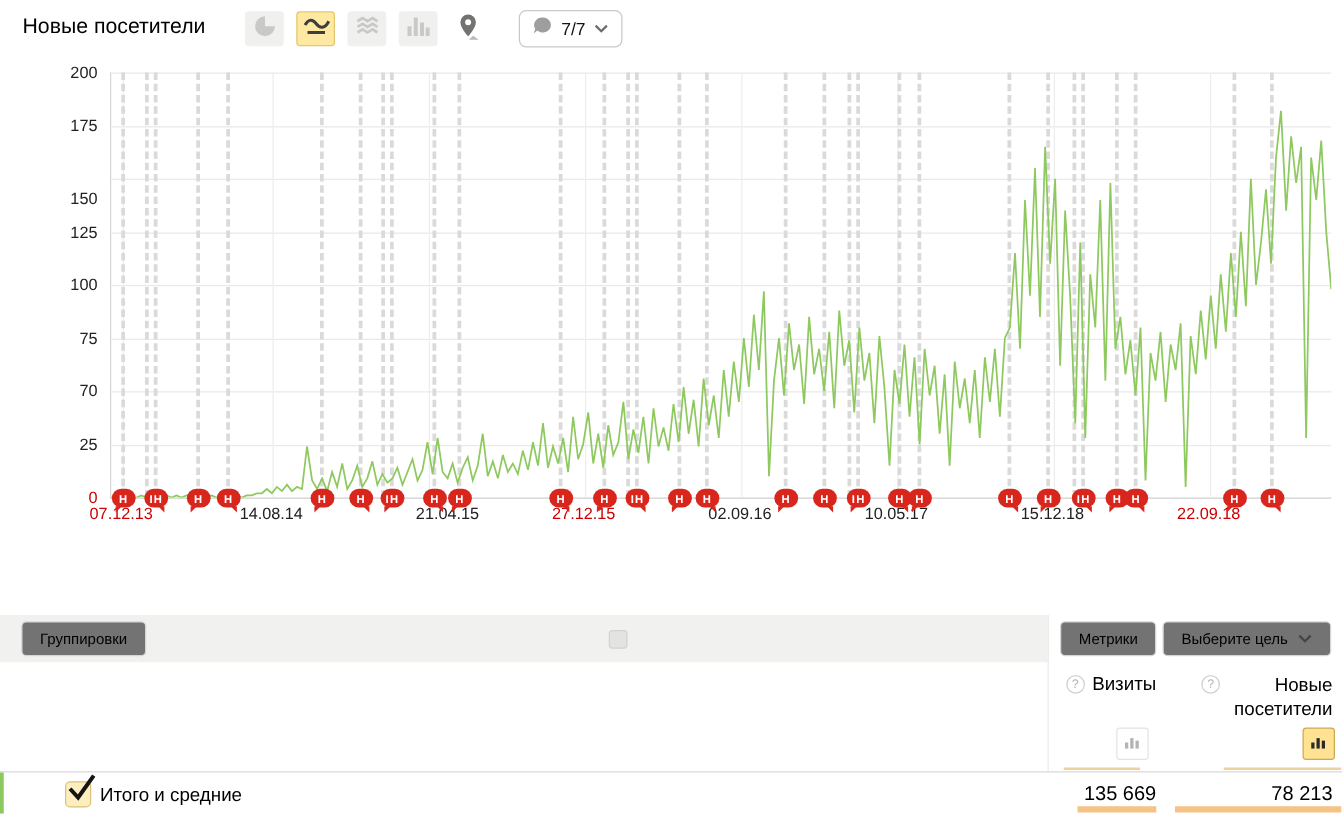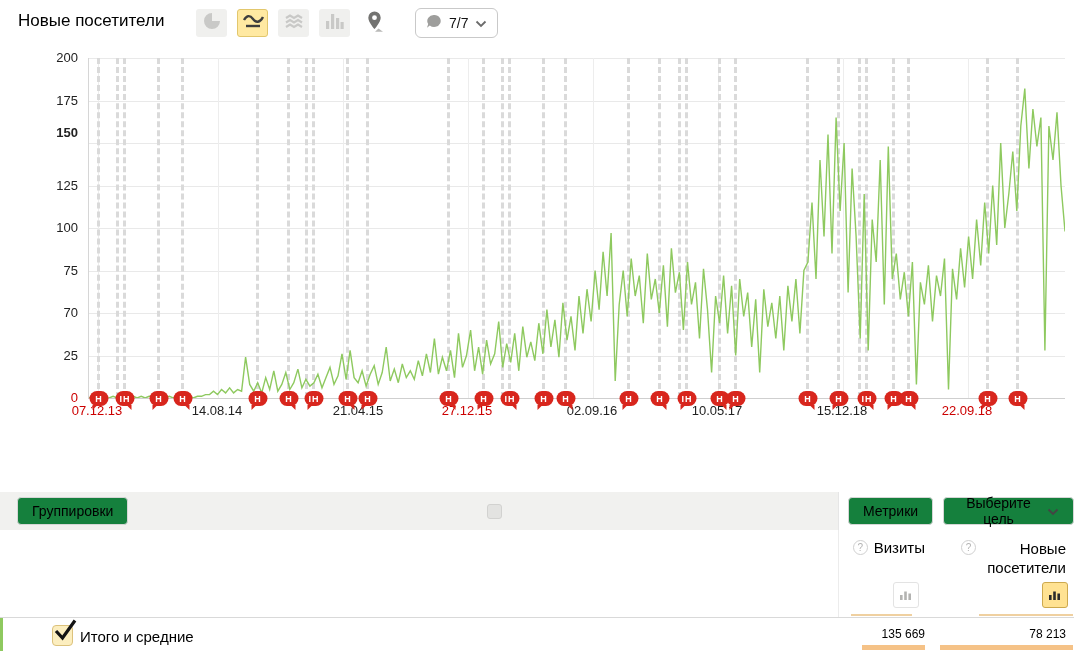--- a/index.html
+++ b/index.html
@@ -32,22 +32,22 @@
   .mk{position:absolute;bottom:-8px;transform:translateX(-50%);height:15px;min-width:19px;padding:0 4px;
       background:#d8261d;border-radius:8px;color:#fff;font-size:9px;font-weight:bold;letter-spacing:1px;
       display:flex;align-items:center;justify-content:center;z-index:2;box-sizing:border-box;}
   .mk::after{content:'';position:absolute;bottom:-4px;left:3px;width:0;height:0;
       border-top:5px solid #d8261d;border-right:5px solid transparent;}
   .mk.tr::after{left:auto;right:3px;border-right:none;border-left:5px solid transparent;}
 
   
   .controls{position:absolute;left:0;top:492px;width:838px;height:38px;background:#f1f1ef;}
   .controls-right{position:absolute;left:838px;top:492px;right:0;height:38px;background:#fff;
-      border-left:1px solid #e6e6e6;display:flex;align-items:center;gap:10px;padding-left:9px;box-sizing:border-box;}
-  .btn{height:28px;background:#15803d;border:1px solid #d6d6d6;border-radius:4px;font-size:14px;color:#000;
+      border-left:1px solid #e6e6e6;display:flex;align-items:center;gap:5px;padding-left:9px;box-sizing:border-box;}
+  .btn{height:28px;background:#737373;border:1px solid #d6d6d6;border-radius:4px;font-size:12px;color:#000;
       display:inline-flex;align-items:center;gap:8px;padding:0 14px;box-sizing:border-box;font-family:inherit;}
   .groupings-btn{position:absolute;left:17px;top:5px;}
   .hide-group{position:absolute;left:487px;top:0;height:100%;display:flex;align-items:center;gap:8px;}
   .cb-disabled{width:15px;height:15px;background:#e3e3e1;border:1px solid #d2d2d0;border-radius:3px;box-sizing:border-box;}
   .hide-label{font-size:15px;color:#b6b6b4;}
 
   
   .thead{position:absolute;left:0;top:530px;right:0;height:87px;background:#fff;}
   .thead .vdiv{position:absolute;left:838px;top:0;bottom:0;width:1px;background:#ececec;}
   .colhdr{position:absolute;top:9px;display:flex;gap:6px;font-size:15px;color:#000;}
@@ -64,21 +64,21 @@
   .seg-visits{right:162px;width:61px;}
   .seg-new{right:1px;width:94px;}
 
   
   .trow{position:absolute;left:0;top:617px;right:0;height:34px;border-top:1px solid #d9d9d9;background:#fff;}
   .series-strip{position:absolute;left:0;top:0;bottom:0;width:3px;background:#8ec95f;}
   .row-cb{position:absolute;left:52px;top:7px;width:21px;height:21px;background:#fceebf;
       border:1px solid #dcc27c;border-radius:4px;box-sizing:border-box;}
   .row-cb svg{position:absolute;left:-1px;top:-8px;overflow:visible;}
   .row-label{position:absolute;left:80px;top:10px;font-size:15px;color:#000;}
-  .cellval{position:absolute;top:9px;font-size:12px;color:#000;}
+  .cellval{position:absolute;top:9px;font-size:16px;color:#000;}
   .val-visits{right:149px;}
   .val-new{right:8px;}
   .valbar{position:absolute;top:27px;height:5px;background:#f5c287;}
   .bar-visits{right:149px;width:63px;}
   .bar-new{right:1px;width:133px;}
 </style>
 </head>
 <body>
 
 <div class="app">
@@ -223,21 +223,21 @@
         <svg width="976" height="340" viewBox="0 0 976 340">
           <polyline points="0.0,340.0 4.0,338.3 8.0,340.0 12.0,338.3 16.1,340.0 20.1,340.0 24.1,338.3 28.1,340.0 32.1,338.3 36.1,338.3 40.2,340.0 44.2,338.3 48.2,340.0 52.2,338.3 56.2,340.0 60.2,338.3 64.3,338.3 68.3,340.0 72.3,338.3 76.3,340.0 80.3,338.3 84.3,340.0 88.4,338.3 92.4,338.3 96.4,340.0 100.4,338.3 104.4,340.0 108.4,338.3 112.5,338.3 116.5,336.6 120.5,336.6 124.5,333.2 128.5,336.6 132.5,331.5 136.6,334.9 140.6,329.8 144.6,334.9 148.6,331.5 152.6,333.2 156.6,299.2 160.7,326.4 164.7,333.2 168.7,324.7 172.7,334.9 176.7,319.6 180.7,331.5 184.8,312.8 188.8,333.2 192.8,326.4 196.8,314.5 200.8,331.5 204.8,324.7 208.9,311.1 212.9,329.8 216.9,321.3 220.9,328.1 224.9,324.7 228.9,316.2 233.0,329.8 237.0,319.6 241.0,309.4 245.0,326.4 249.0,317.9 253.0,295.8 257.1,321.3 261.1,292.4 265.1,319.6 269.1,324.7 273.1,312.8 277.1,328.1 281.2,316.2 285.2,307.7 289.2,326.4 293.2,314.5 297.2,289.0 301.2,323.0 305.3,311.1 309.3,324.7 313.3,306.0 317.3,319.6 321.3,312.8 325.3,321.3 329.3,302.6 333.4,317.9 337.4,295.8 341.4,314.5 345.4,280.5 349.4,316.2 353.4,299.2 357.5,312.8 361.5,292.4 365.5,319.6 369.5,275.4 373.5,309.4 377.5,297.5 381.6,272.0 385.6,312.8 389.6,289.0 393.6,316.2 397.6,282.2 401.6,306.0 405.7,295.8 409.7,263.5 413.7,309.4 417.7,285.6 421.7,304.3 425.7,275.4 429.8,312.8 433.8,268.6 437.8,299.2 441.8,283.9 445.8,302.6 449.8,265.2 453.9,295.8 457.9,251.6 461.9,289.0 465.9,261.8 469.9,299.2 473.9,244.8 478.0,282.2 482.0,258.4 486.0,292.4 490.0,238.0 494.0,275.4 498.0,231.2 502.1,263.5 506.1,212.5 510.1,251.6 514.1,193.8 518.1,238.0 522.1,175.1 526.2,323.0 530.2,246.5 534.2,212.5 538.2,258.4 542.2,200.6 546.2,238.0 550.3,217.6 554.3,265.2 558.3,195.5 562.3,241.4 566.3,221.0 570.3,255.0 574.4,207.4 578.4,268.6 582.4,190.4 586.4,234.6 590.4,214.2 594.4,272.0 598.5,204.0 602.5,246.5 606.5,224.4 610.5,280.5 614.5,210.8 618.5,251.6 622.6,314.5 626.6,238.0 630.6,265.2 634.6,217.6 638.6,275.4 642.6,227.8 646.7,297.5 650.7,221.0 654.7,258.4 658.7,234.6 662.7,289.0 666.7,241.4 670.7,314.5 674.8,231.2 678.8,268.6 682.8,244.8 686.8,280.5 690.8,238.0 694.8,292.4 698.9,227.8 702.9,263.5 706.9,221.0 710.9,275.4 714.9,212.5 718.9,204.0 723.0,144.5 727.0,221.0 731.0,102.0 735.0,178.5 739.0,76.5 743.0,195.5 747.1,59.5 751.1,153.0 755.1,85.0 759.1,234.6 763.1,110.5 767.1,178.5 771.2,280.5 775.2,136.0 779.2,292.4 783.2,161.5 787.2,204.0 791.2,102.0 795.3,246.5 799.3,88.4 803.3,221.0 807.3,195.5 811.3,241.4 815.3,214.2 819.4,258.4 823.4,204.0 827.4,326.4 831.4,224.4 835.4,246.5 839.4,207.4 843.5,263.5 847.5,217.6 851.5,238.0 855.5,200.6 859.5,331.5 863.5,210.8 867.6,241.4 871.6,190.4 875.6,229.5 879.6,178.5 883.6,221.0 887.6,161.5 891.7,207.4 895.7,144.5 899.7,195.5 903.7,127.5 907.7,187.0 911.7,85.0 915.8,170.0 919.8,136.0 923.8,93.5 927.8,153.0 931.8,68.0 935.8,30.6 939.9,110.5 943.9,51.0 947.9,88.4 951.9,59.5 955.9,292.4 959.9,68.0 964.0,102.0 968.0,54.4 972.0,127.5 976.0,173.4" fill="none" stroke="#8ec95f" stroke-width="1.4"></polyline>
         </svg>
       </div>
   <div class="ylab redlab" style="top: 390px;">0</div>
       <div class="ylab" style="top: 347.5px;">25</div>
       <div class="ylab" style="top: 305px;">70</div>
       <div class="ylab" style="top: 262.5px;">75</div>
       <div class="ylab" style="top: 220px;">100</div>
       <div class="ylab" style="top: 177.5px;">125</div>
-      <div class="ylab" style="top: 125px; font-weight: bold;">150</div>
+      <div class="ylab" style="top: 151px;">150</div>
       <div class="ylab" style="top: 92.5px;">175</div>
       <div class="ylab" style="top: 50px;">200</div>
       <div class="xlab redlab" style="left: 96.9792px;">07.12.13</div>
       <div class="xlab" style="left: 217.027px;">14.08.14</div>
       <div class="xlab" style="left: 327px; margin-left: 31px;">21.04.15</div>
       <div class="xlab redlab" style="left: 466.981px;">27.12.15</div>
       <div class="xlab" style="left: 592.006px;">02.09.16</div>
       <div class="xlab" style="left: 717.032px;">10.05.17</div>
       <div class="xlab" style="left: 841.96px;">15.12.18</div>
       <div class="xlab redlab" style="left: 966.986px;">22.09.18</div>

